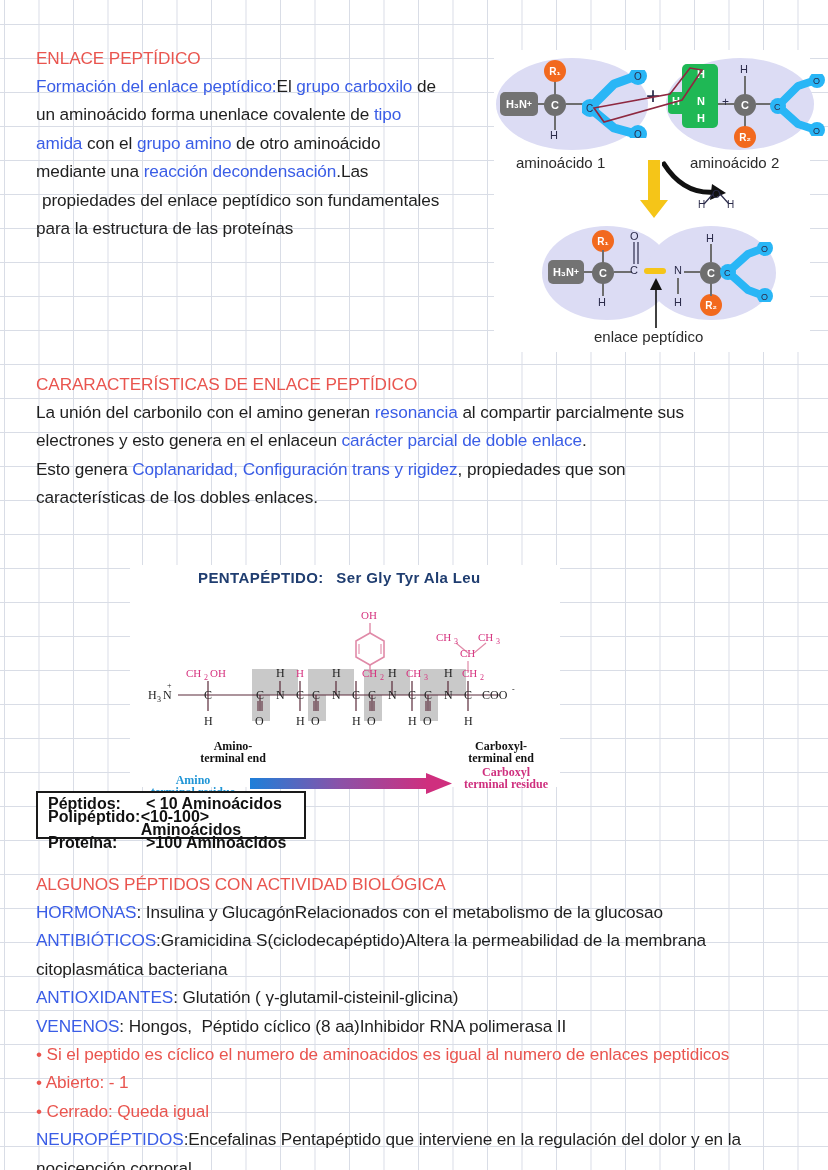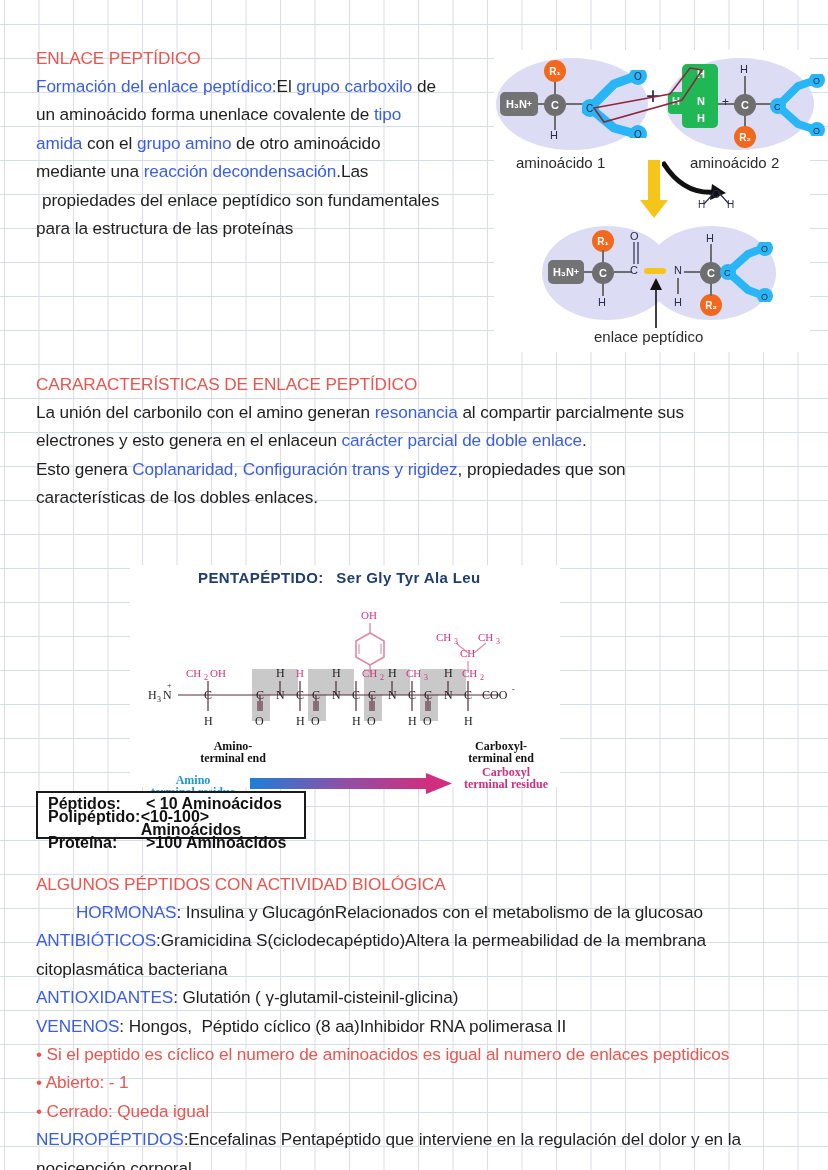--- a/index.html
+++ b/index.html
@@ -487,21 +487,21 @@
         <div class="row">
           <div class="c1">Proteína:</div>
           <div class="c2">&gt;100 Aminoácidos</div>
         </div>
       </div>
 
     <div class="tblock" style="left:36px; top:870px;">
       <span class="red">ALGUNOS PÉPTIDOS CON ACTIVIDAD BIOLÓGICA</span>
     </div>
     <div class="tblock" id="s4p" style="left:36px; top:898px; width:780px;">
-        <div style="white-space: pre-wrap; margin-left: 40px;"><span class="blue">HORMONAS</span><span class="black">: Insulina y GlucagónRelacionados con el metabolismo de la glucosao</span></div>
+        <div style="white-space: pre-wrap;"><span class="blue">HORMONAS</span><span class="black">: Insulina y GlucagónRelacionados con el metabolismo de la glucosao</span></div>
         <div style="white-space: pre-wrap;"><span class="blue">ANTIBIÓTICOS</span><span class="black">:Gramicidina S(ciclodecapéptido)Altera la permeabilidad de la membrana</span></div>
         <div style="white-space: pre-wrap;"><span class="black">citoplasmática bacteriana</span></div>
         <div style="white-space: pre-wrap;"><span class="blue">ANTIOXIDANTES</span><span class="black">: Glutatión ( γ-glutamil-cisteinil-glicina)</span></div>
         <div style="white-space: pre-wrap;"><span class="blue">VENENOS</span><span class="black">: Hongos,  Péptido cíclico (8 aa)Inhibidor RNA polimerasa II</span></div>
         <div style="white-space: pre-wrap;"><span class="red">• Si el peptido es cíclico el numero de aminoacidos es igual al numero de enlaces peptidicos</span></div>
         <div style="white-space: pre-wrap;"><span class="red">• Abierto: - 1</span></div>
         <div style="white-space: pre-wrap;"><span class="red">• Cerrado: Queda igual</span></div>
         <div style="white-space: pre-wrap;"><span class="blue">NEUROPÉPTIDOS</span><span class="black">:Encefalinas Pentapéptido que interviene en la regulación del dolor y en la</span></div>
         <div style="white-space: pre-wrap;"><span class="black">nocicepción corporal</span></div>
       </div>

